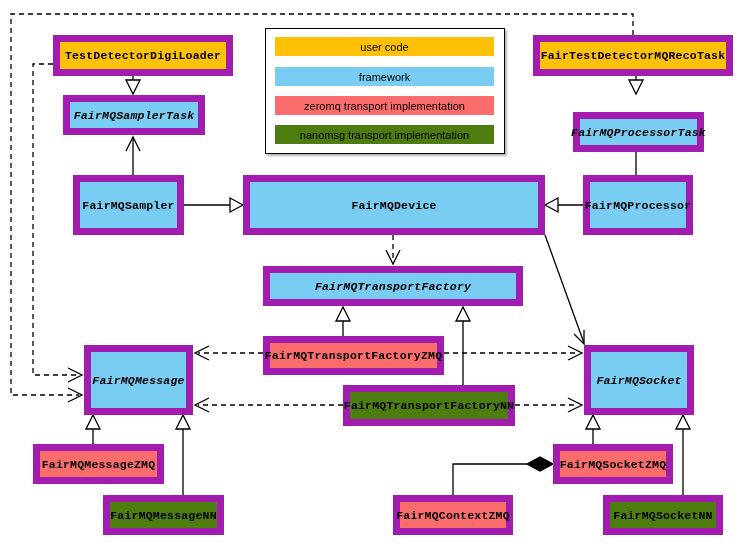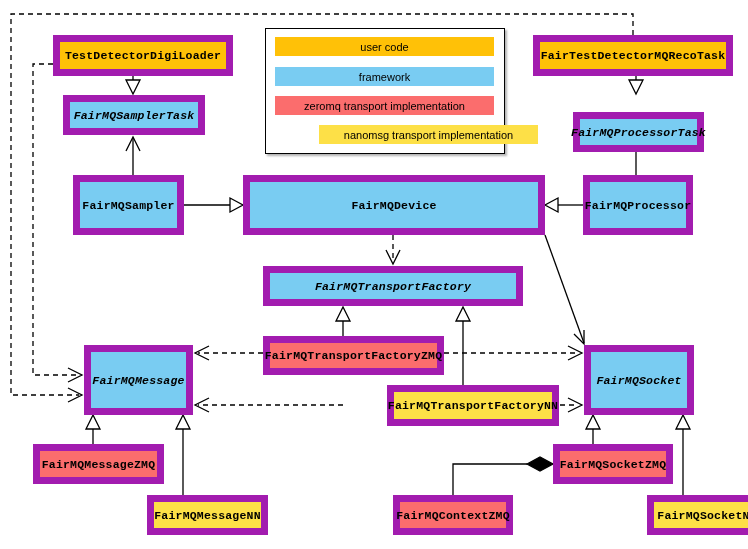--- a/index.html
+++ b/index.html
@@ -1,30 +1,31 @@
 <!DOCTYPE html>
 <html><head>
 <meta charset="utf-8">
 <style>
   html,body{margin:0;padding:0;background:#fff;}
   #canvas{
     position:relative;width:748px;height:549px;background:#ffffff;overflow:hidden;
     font-family:"Liberation Sans","DejaVu Sans",sans-serif;
+    border-radius:22px;
   }
   #wires{position:absolute;left:0;top:0;width:748px;height:549px;}
   .node{
     position:absolute;box-sizing:border-box;border:7px solid #a21caf;
     display:flex;align-items:center;justify-content:center;text-align:center;
     font-weight:bold;font-size:11.5px;letter-spacing:.2px;color:#000;white-space:nowrap;font-family:Liberation Mono, monospace;
   }
   .abstract{font-style:italic;}
   .c-user{background:#FFC107;}
   .c-fw{background:#79CCF2;}
   .c-zmq{background:#FB6D6D;}
-  .c-nn{background:#fde047;margin-left:44px;}
+  .c-nn{background:#4d7c0f;}
 
   
   #n-digiloader{left:53px;top:35px;width:180px;height:41px;}
   #n-recotask{left:533px;top:35px;width:200px;height:41px;}
   #n-samplertask{left:63px;top:95px;width:142px;height:40px;}
   #n-processortask{left:573px;top:112px;width:131px;height:40px;}
   #n-sampler{left:73px;top:175px;width:111px;height:60px;}
   #n-device{left:243px;top:175px;width:302px;height:60px;}
   #n-processor{left:583px;top:175px;width:110px;height:60px;}
   #n-transportfactory{left:263px;top:266px;width:260px;height:40px;text-align:center;}

